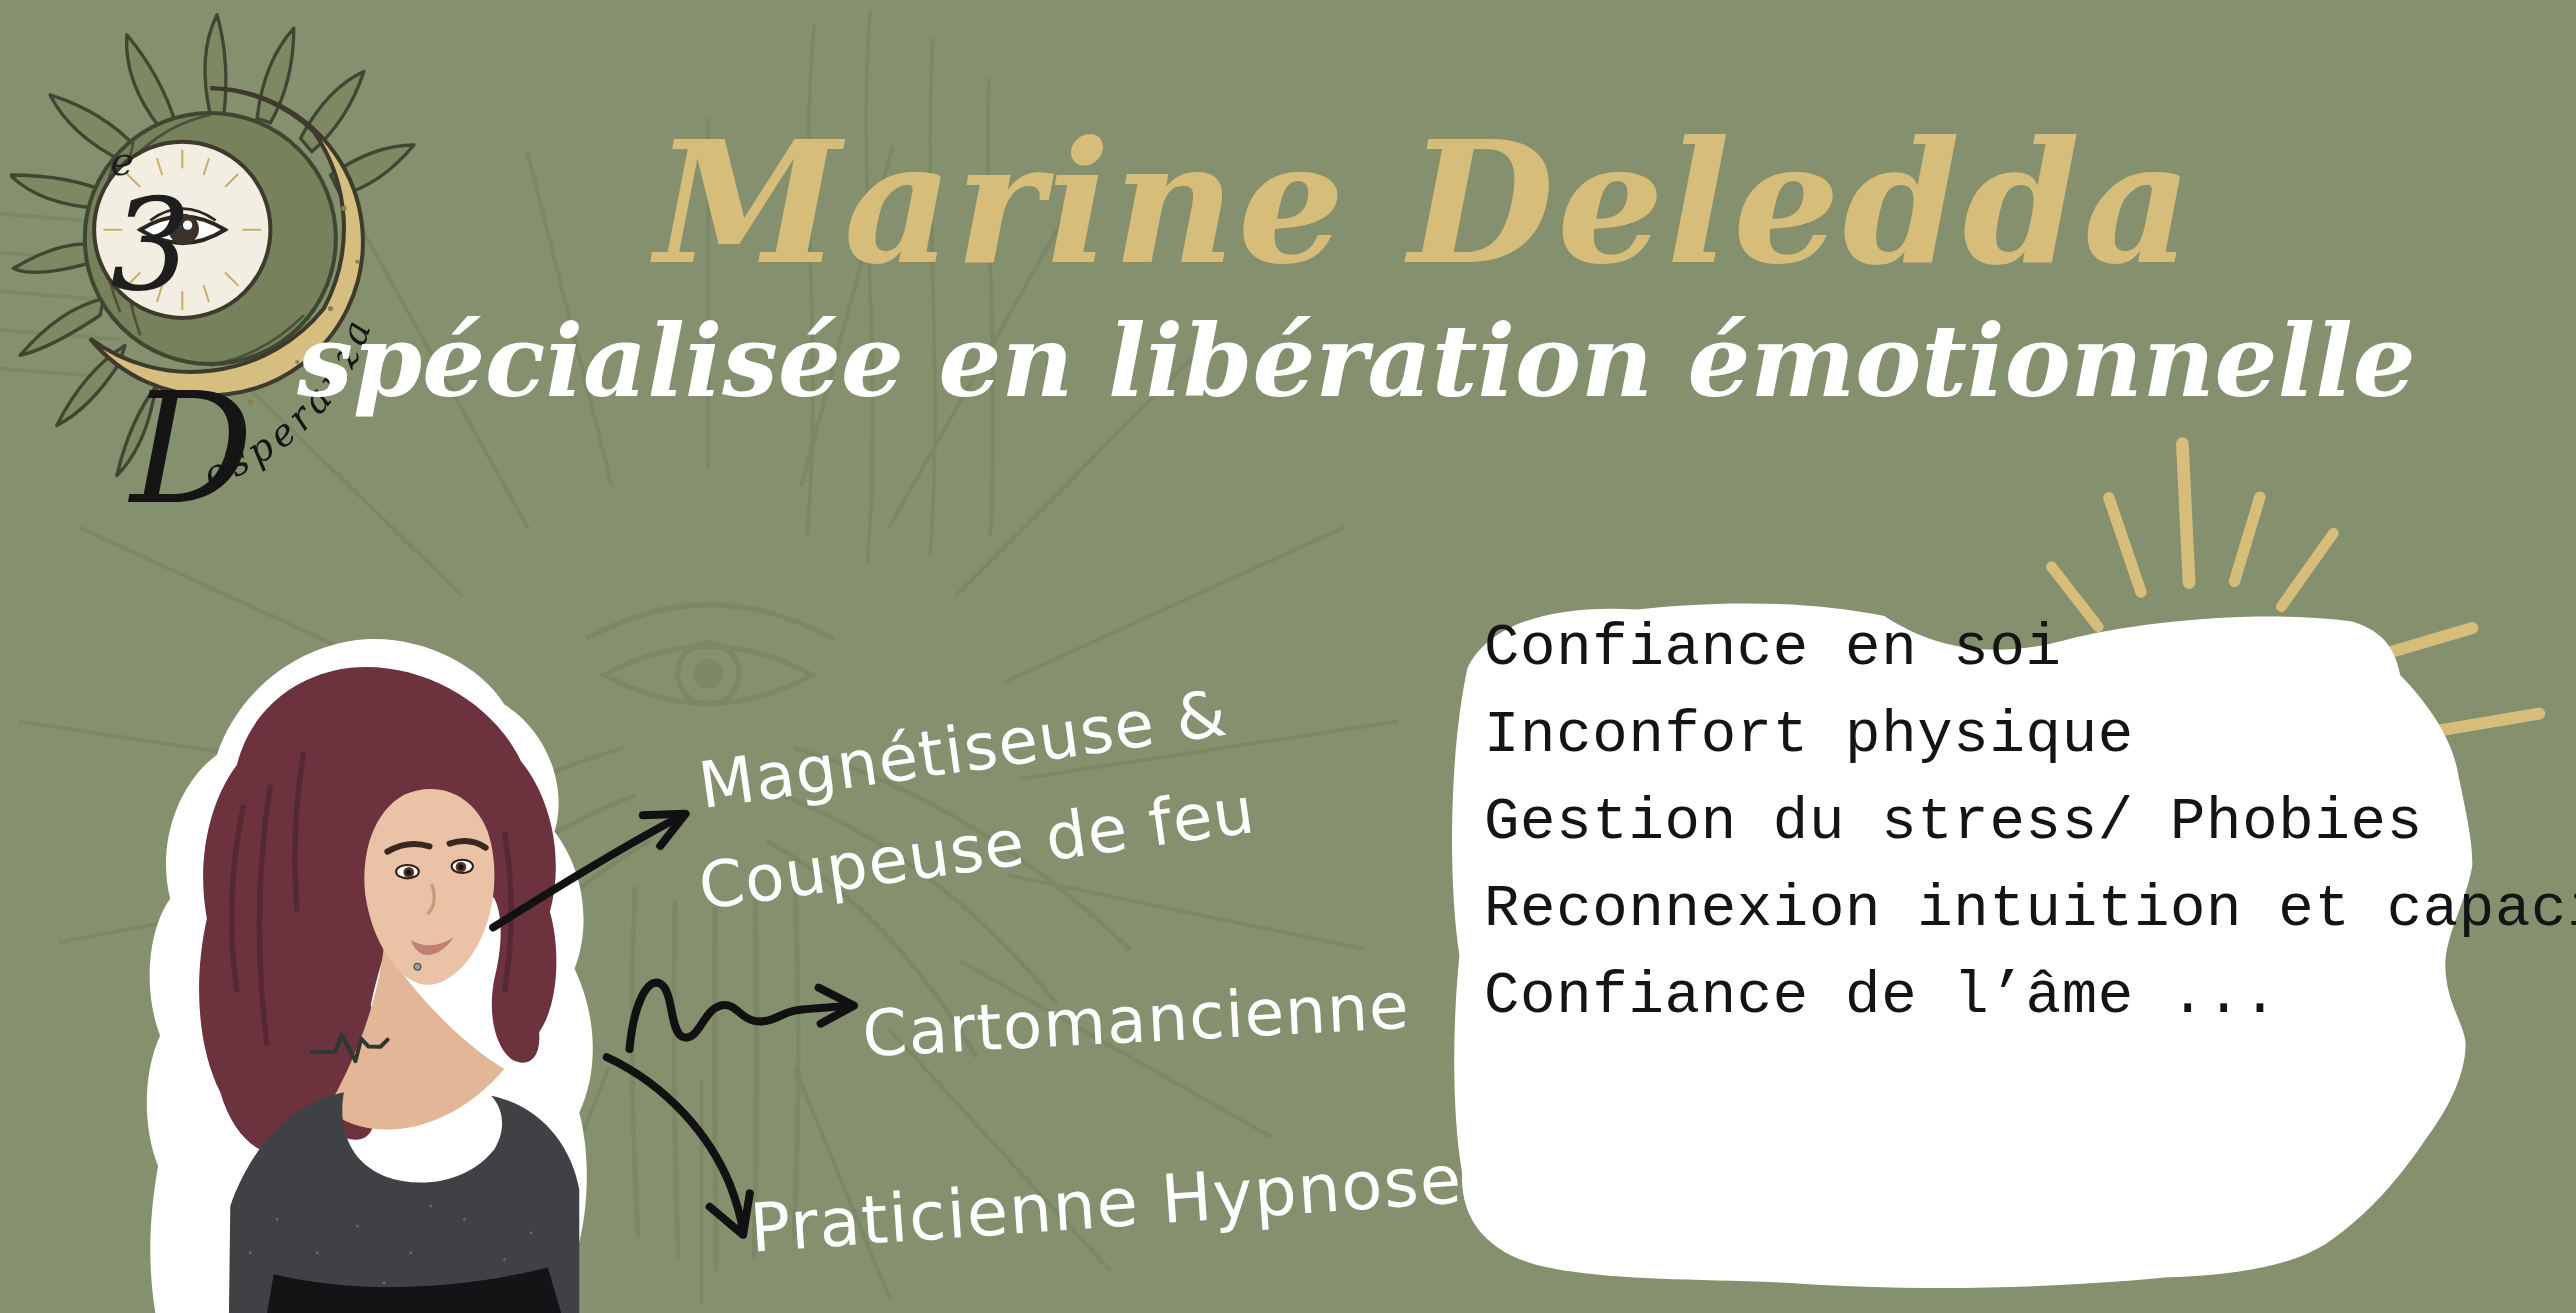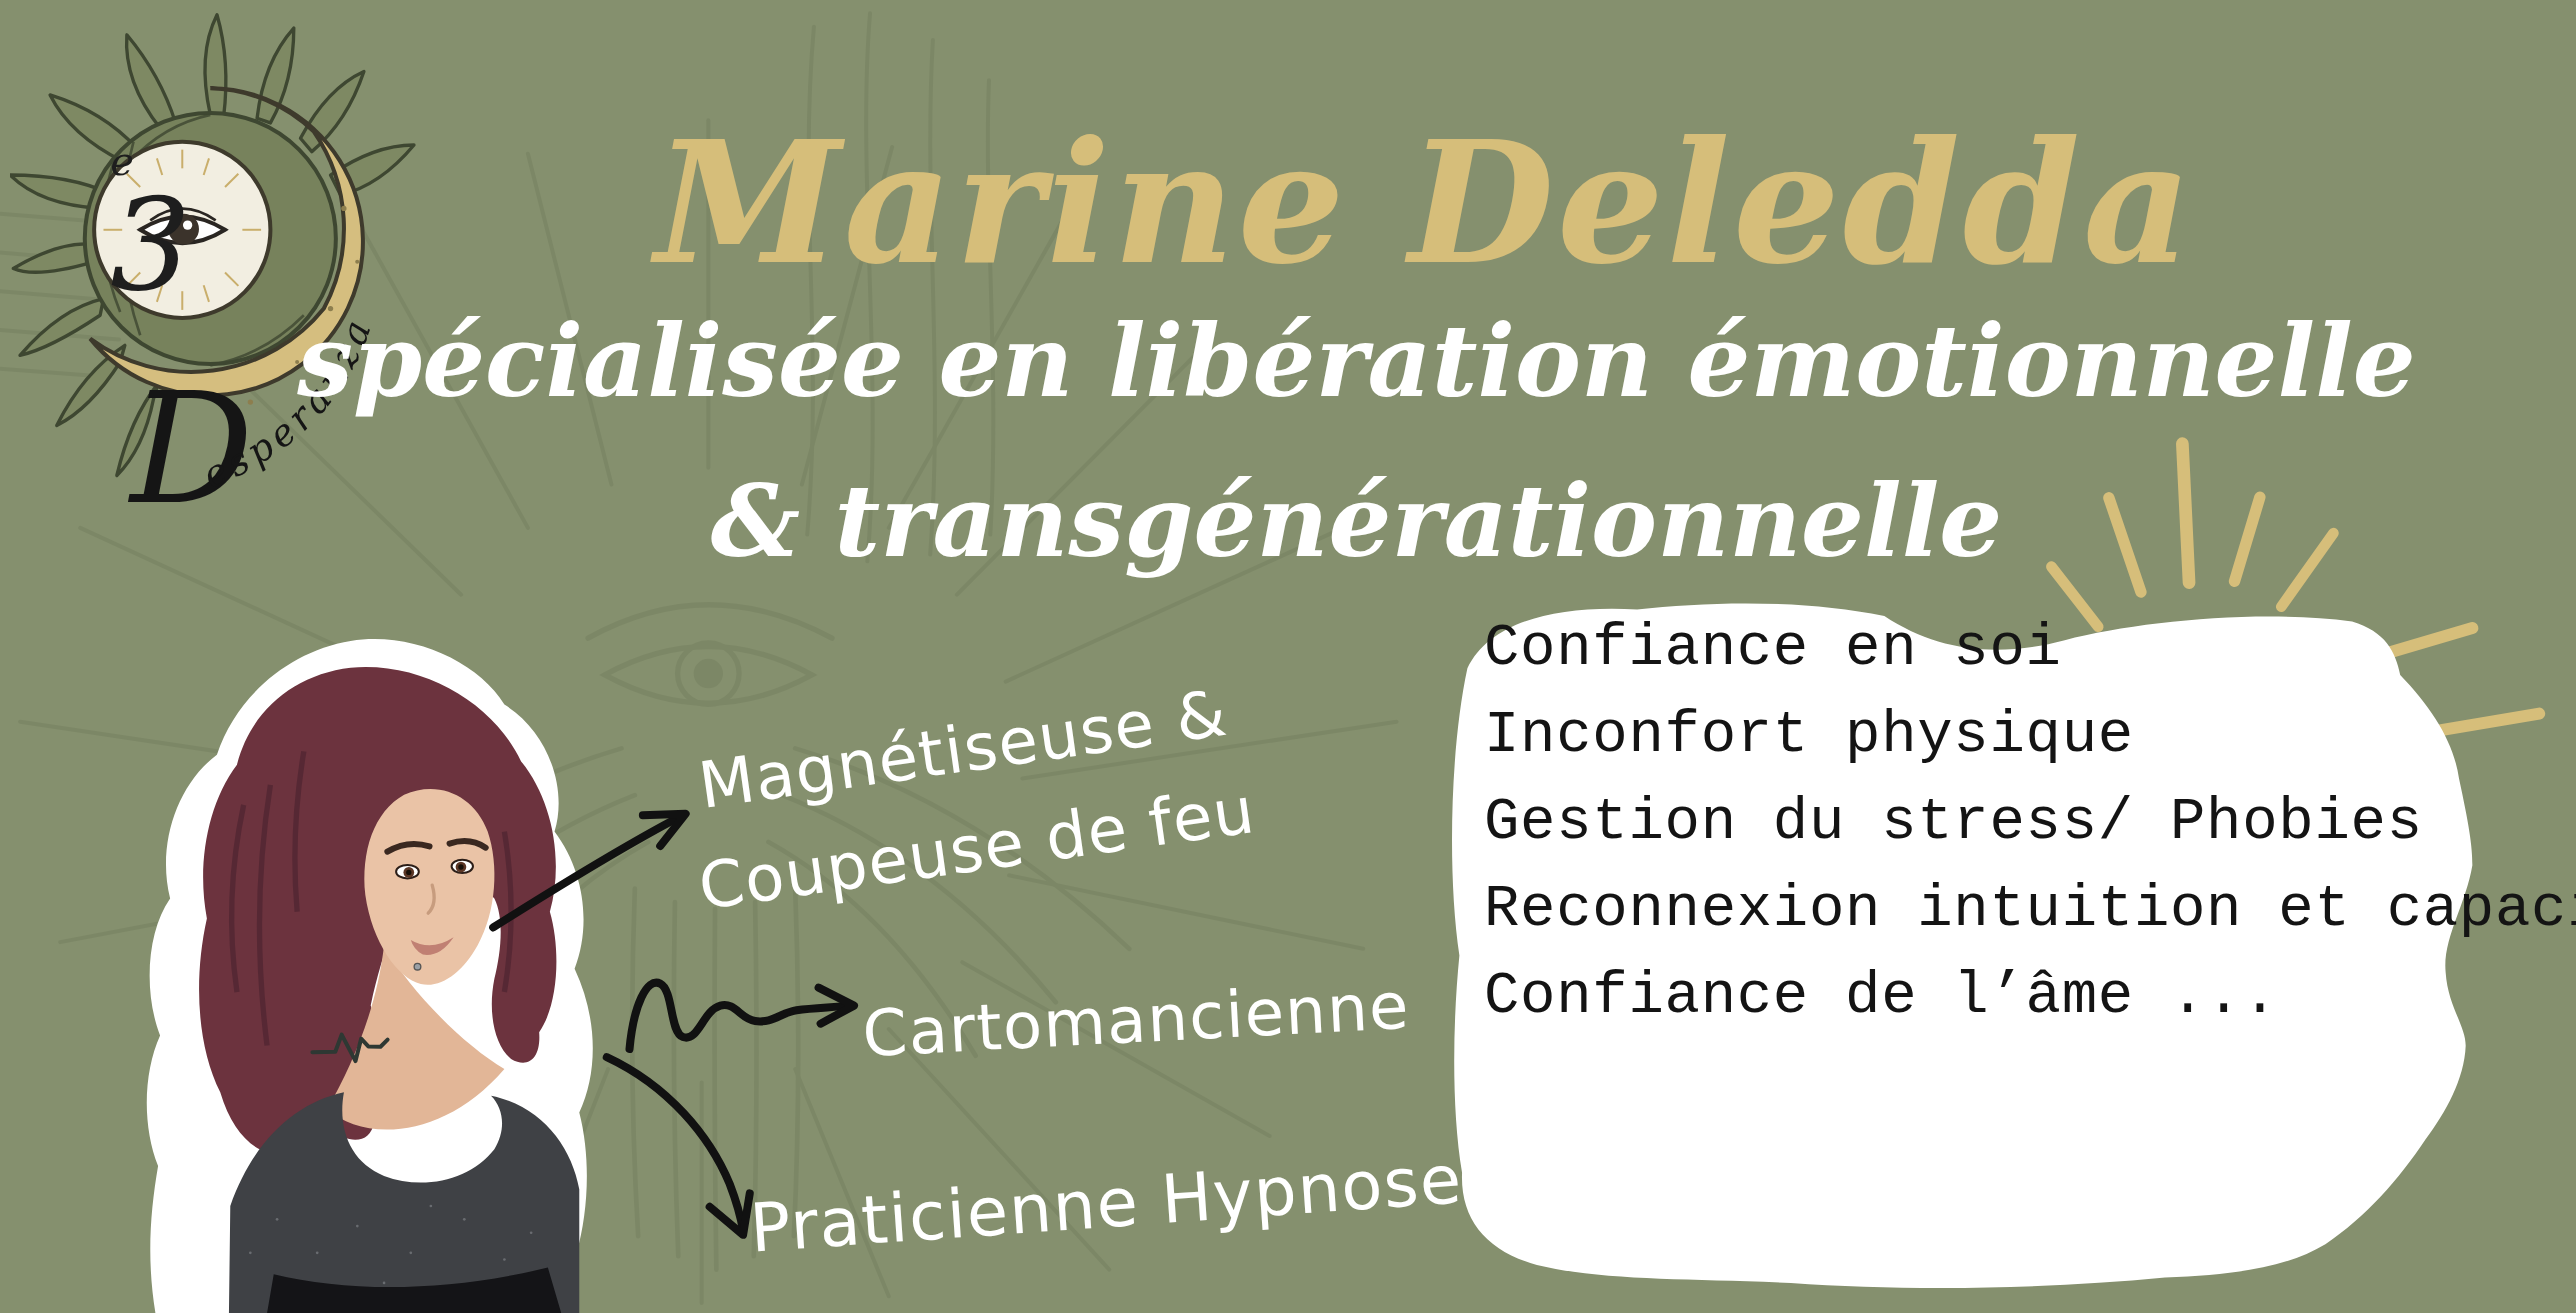--- a/index.html
+++ b/index.html
@@ -162,21 +162,20 @@
       </defs>
     <text font-size="56" font-family="DejaVu Serif, serif" font-style="italic" fill="#151515" letter-spacing="8">
       <textPath href="#arcD">esperanza</textPath>
     </text>
   </svg>
 
   <h1 class="title">Marine Deledda</h1>
 
   <div class="subtitle">
     <div>spécialisée en libération émotionnelle</div>
-    <div>&amp; transgénérationnelle</div>
   </div>
 
   <svg class="abs" style="left:130px;top:631px;" width="468" height="682" viewBox="0 0 700 1020">
     <path fill="#FFFFFF" d="M330 15
       C420 0 520 45 560 110 C625 150 655 235 635 300 C680 360 690 440 665 505
       C700 580 700 660 672 720 C690 790 685 870 668 930 L665 1020 L38 1020
       C25 940 30 870 42 800 C18 740 20 660 45 605 C20 540 25 450 60 400
       C40 320 70 230 130 185 C160 95 240 30 330 15 Z"></path>
 
     <path fill="#6C333E" d="M330 55

